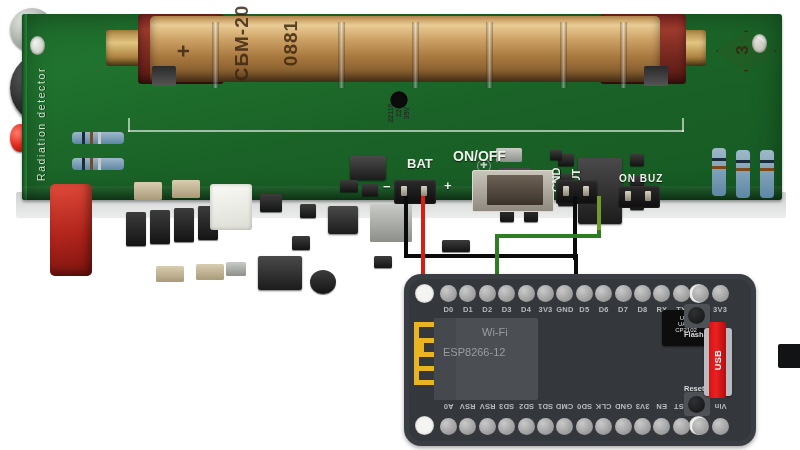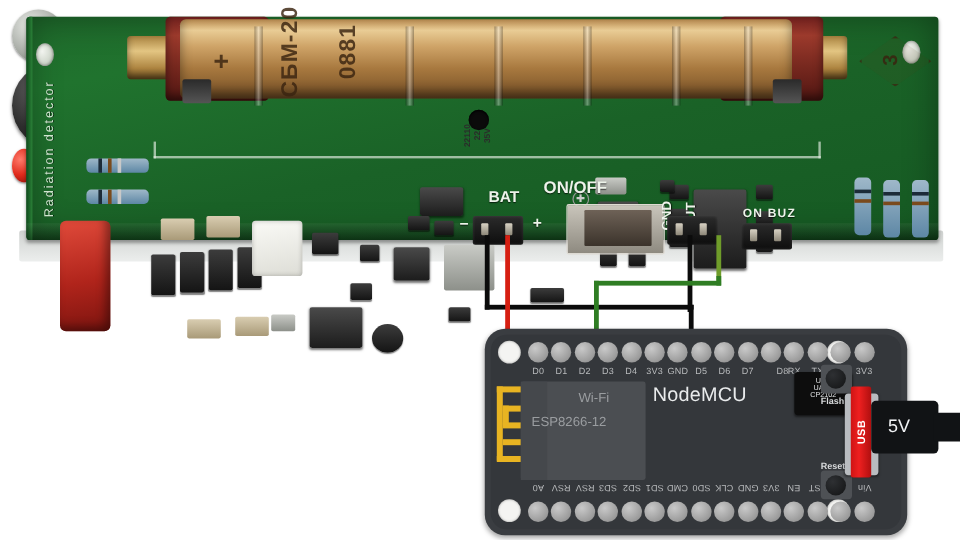--- a/index.html
+++ b/index.html
@@ -99,21 +99,21 @@
   
   #nodemcu{position:absolute;left:404px;top:274px;width:352px;height:172px;}
   .ncpcb{position:absolute;left:0;top:0;width:352px;height:172px;border-radius:17px;
     background:#3a3d41;box-shadow:0 2px 4px rgba(0,0,0,.35);}
   .ncpcb-in{position:absolute;left:5px;top:5px;width:342px;height:162px;border-radius:13px;
     background:#34373b;}
   .nc-hole{position:absolute;width:19px;height:19px;border-radius:50%;
     background:#f4f4f2;box-shadow:inset 0 0 2px rgba(0,0,0,.4);}
   .nc-pad{position:absolute;width:17px;height:17px;border-radius:50%;
     background:radial-gradient(circle at 35% 32%,#c9c9c9,#9b9b9b 70%,#7f7f7f);}
-  .nc-lbl{position:absolute;color:#b9bbbd;font-size:7.5px;font-weight:normal;
+  .nc-lbl{position:absolute;color:#b9bbbd;font-size:7.5px;font-weight:bold;
     font-family:"Liberation Sans",sans-serif;text-align:center;letter-spacing:.2px;}
   .nc-lbl-b{transform:rotate(180deg);}
   .esp-shield{position:absolute;left:30px;top:44px;width:104px;height:82px;
     background:#4b4e52;border-radius:2px;}
   .esp-shield2{position:absolute;left:30px;top:44px;width:22px;height:82px;background:#45484c;}
   .esp-txt{position:absolute;color:#9a9da0;font-family:"Liberation Sans",sans-serif;}
   .antenna{position:absolute;left:10px;top:48px;width:40px;height:76px;}
   .ant-seg{position:absolute;background:#e8b422;}
   .nc-title{position:absolute;color:#e9ebec;font-family:"Liberation Sans",sans-serif;
     font-size:16.5px;letter-spacing:.2px;}
@@ -323,21 +323,21 @@
         <div class="nc-lbl" style="left: 30px; top: 31px; width: 29px;">D0</div>
         <div class="nc-lbl" style="left: 49.4px; top: 31px; width: 29px;">D1</div>
         <div class="nc-lbl" style="left: 68.8px; top: 31px; width: 29px;">D2</div>
         <div class="nc-lbl" style="left: 88.2px; top: 31px; width: 29px;">D3</div>
         <div class="nc-lbl" style="left: 107.6px; top: 31px; width: 29px;">D4</div>
         <div class="nc-lbl" style="left: 127px; top: 31px; width: 29px;">3V3</div>
         <div class="nc-lbl" style="left: 146.4px; top: 31px; width: 29px;">GND</div>
         <div class="nc-lbl" style="left: 165.8px; top: 31px; width: 29px;">D5</div>
         <div class="nc-lbl" style="left: 185.2px; top: 31px; width: 29px;">D6</div>
         <div class="nc-lbl" style="left: 204.6px; top: 31px; width: 29px;">D7</div>
-        <div class="nc-lbl" style="left: 224px; top: 31px; width: 29px; text-align: right;">D8</div>
+        <div class="nc-lbl" style="left: 224px; top: 31px; width: 29px;">D8</div>
         <div class="nc-lbl" style="left: 243.4px; top: 31px; width: 29px;">RX</div>
         <div class="nc-lbl" style="left: 262.8px; top: 31px; width: 29px;">TX</div>
         <div class="nc-lbl" style="left: 282.2px; top: 31px; width: 29px;">GND</div>
         <div class="nc-lbl" style="left: 301.6px; top: 31px; width: 29px;">3V3</div>
       </div>
 
     <div id="pins-bottom">
         <div class="nc-pad" style="left: 36px; top: 144px;"></div>
         <div class="nc-pad" style="left: 55.4px; top: 144px;"></div>
         <div class="nc-pad" style="left: 74.8px; top: 144px;"></div>
@@ -383,40 +383,36 @@
       <div class="ant-seg" style="left:5px;top:44px;width:21px;height:5px;"></div>
       <div class="ant-seg" style="left:0;top:58px;width:40px;height:5px;"></div>
       <div class="ant-seg" style="left:35px;top:58px;width:5px;height:14px;"></div>
     </div>
 
     <div class="esp-shield"></div>
     <div class="esp-shield2"></div>
     <div class="esp-txt" style="left:78px;top:52px;font-size:11px;">Wi-Fi</div>
     <div class="esp-txt" style="left:39px;top:72px;font-size:11px;">ESP8266-12</div>
 
-    <div class="nc-title" style="left:140px;top:46px;">NodeMCU</div>
 
     <div class="uart-chip">
       <div style="margin-top:5px;">USB</div>
       <div>UART</div>
       <div>CP2102</div>
     </div>
 
     <div class="btn-sq" style="left:280px;top:30px;">
       <div class="btn-rnd" style="left:4px;top:3px;"></div>
     </div>
     <div class="btn-lbl" style="left:280px;top:56px;">Flash</div>
     <div class="btn-sq" style="left:280px;top:118px;">
       <div class="btn-rnd" style="left:4px;top:4px;"></div>
     </div>
     <div class="btn-lbl" style="left:280px;top:110px;">Reset</div>
 
     <div class="usb-shell"></div>
     <div class="usb-red">
       <span>USB</span>
     </div>
-    <div class="usb-plug">
-      <span>5V</span>
-    </div>
     <div class="usb-tail"></div>
   </div>
 
 </div>
 
 </body></html>

